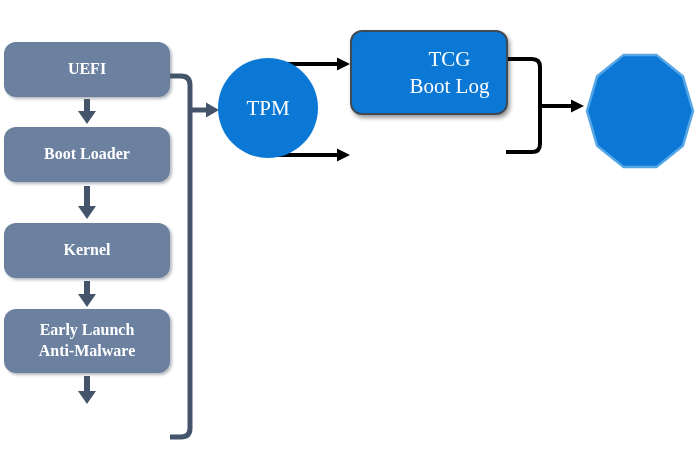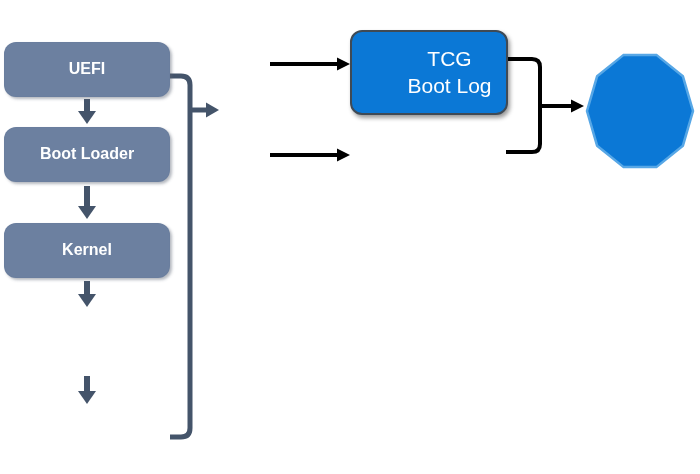--- a/index.html
+++ b/index.html
@@ -1,18 +1,18 @@
 <!DOCTYPE html>
 <html><head>
 <meta charset="utf-8">
 <style>
   html,body{margin:0;padding:0;background:#fff;}
   .canvas{
     position:relative;width:700px;height:474px;background:#ffffff;
-    font-family:Liberation Sans, sans-serif;overflow:hidden;
+    font-family:Liberation Serif, serif;overflow:hidden;
   }
   .layer{position:absolute;left:0;top:0;z-index:1;}
   .node{
     position:absolute;z-index:2;display:flex;align-items:center;justify-content:center;
     text-align:center;color:#ffffff;box-sizing:border-box;white-space:pre-line;
   }
   .gray-box{
     background:#6c80a0;border:1px solid #61759427;border-radius:12px;
     font-weight:bold;font-size:16px;line-height:1.3;
     box-shadow:2px 2px 3px rgba(90,100,115,0.45);
@@ -88,21 +88,24 @@
 
     <polygon class="decagon" points="656.4,54.9 682.9,76.3 693,111 682.9,145.7 656.4,167.1 623.6,167.1 597.1,145.7 587,111 597.1,76.3 623.6,54.9"></polygon>
   </svg>
 
   <div class="node gray-box" style="top:42px;height:55px;">UEFI</div>
 
   <div class="node gray-box" style="top:223px;height:55px;">Kernel</div>
 
   <div class="node gray-box" style="top:127px;height:55px;">Boot Loader</div>
 
+  <div class="node gray-box" style="top:309px;height:64px;">Early Launch
+Anti-Malware</div>
 
 
+  <div class="node circle">TPM</div>
 
   <div class="node blue-box" style="top:30px;height:85px;padding-left:41px;">TCG
 Boot Log</div>
 
 
 
 </div>
 
 </body></html>

